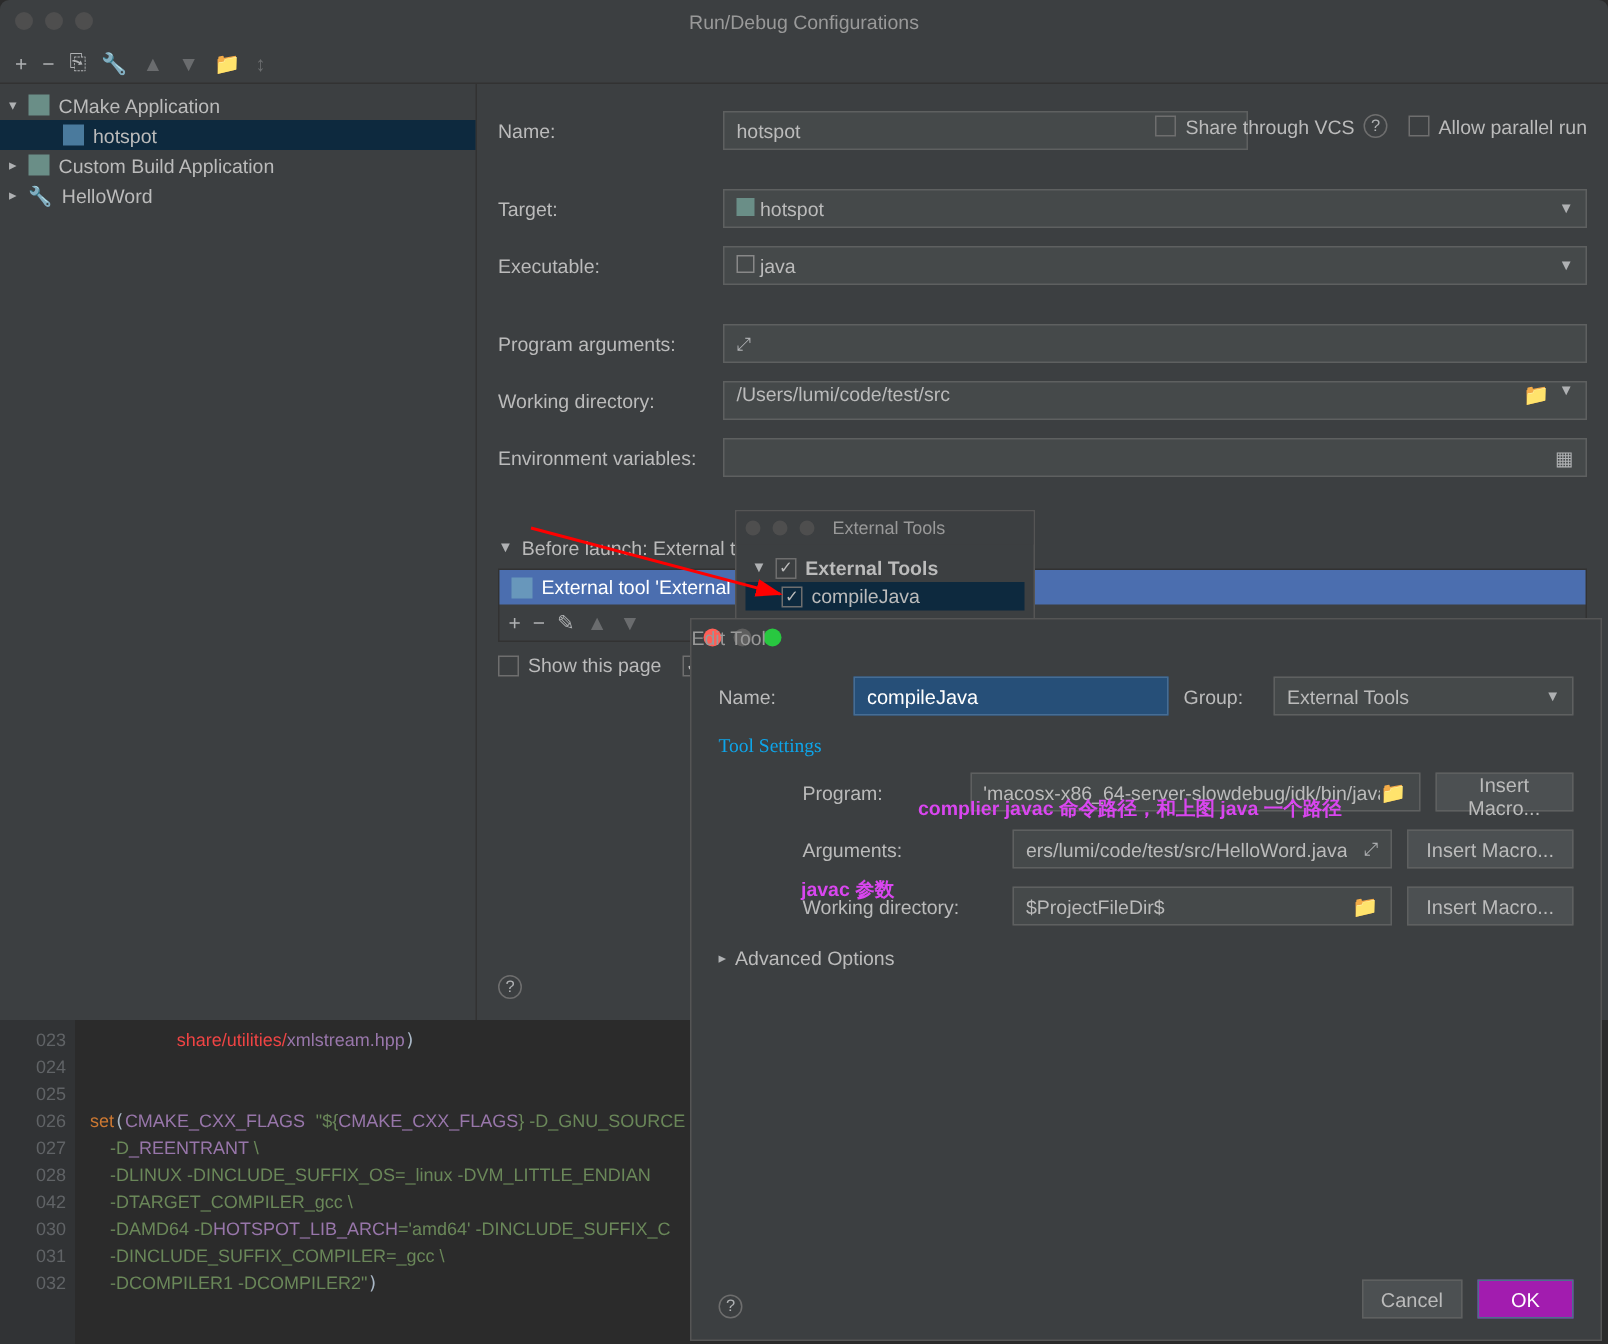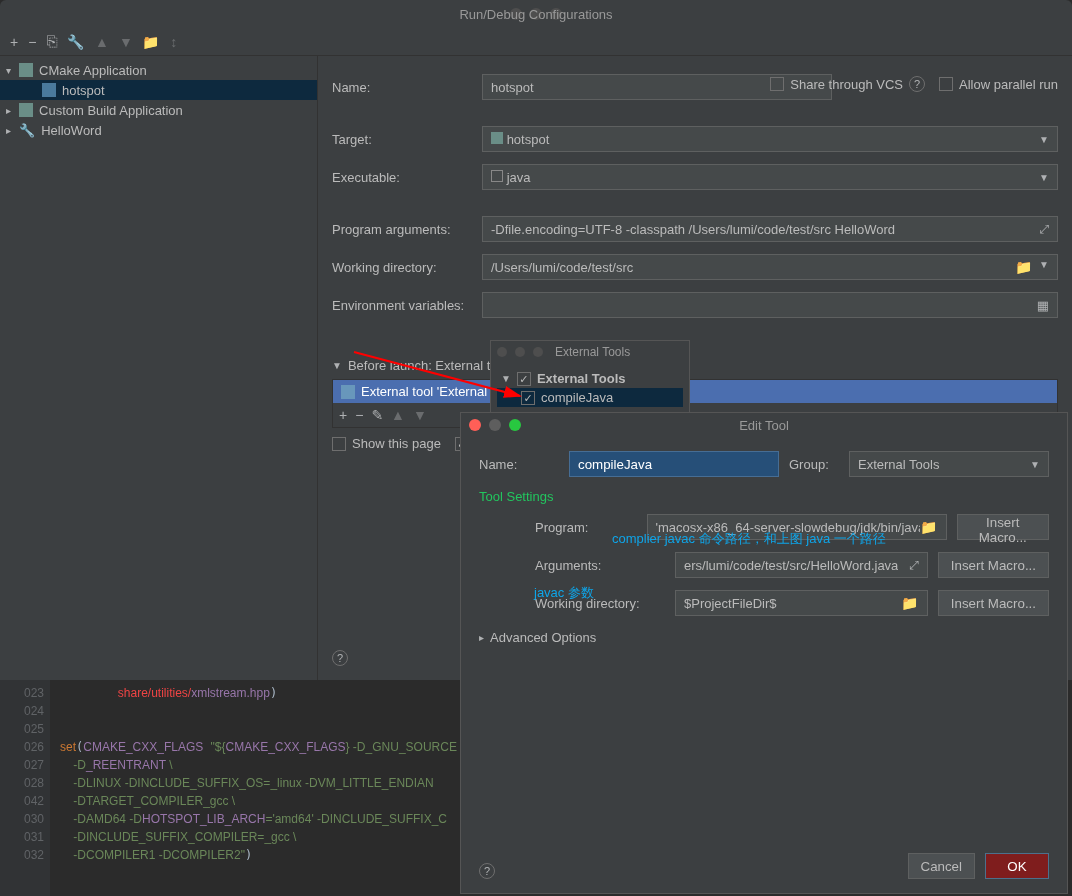--- a/index.html
+++ b/index.html
@@ -1,20 +1,20 @@
 <!DOCTYPE html>
 <html><head>
 <meta charset="utf-8">
 <style>
 * { margin: 0; padding: 0; box-sizing: border-box; font-family: -apple-system, BlinkMacSystemFont, 'Segoe UI', sans-serif; }
 body { background: #2b2b2b; color: #bbbbbb; font-size: 13px; width: 1072px; height: 896px; position: relative; overflow: hidden; }
 
 
 .main-dialog { position: absolute; top: 0; left: 0; width: 1072px; height: 680px; background: #3c3f41; border-radius: 6px 6px 0 0; }
-.titlebar { height: 28px; display: flex; align-items: center; padding: 0 10px; position: relative; justify-content: center; }
+.titlebar { height: 28px; display: flex; align-items: center; padding: 0 10px; position: relative; }
 .traffic-lights { display: flex; gap: 8px; }
 .tl { width: 12px; height: 12px; border-radius: 50%; background: #4e4e4e; }
 .title-text { position: absolute; left: 0; right: 0; text-align: center; color: #999; font-size: 13px; }
 
 .toolbar { height: 28px; display: flex; align-items: center; padding: 0 10px; gap: 10px; border-bottom: 1px solid #323232; }
 .tb-icon { color: #afb1b3; font-size: 14px; cursor: pointer; }
 
 .content { display: flex; height: calc(100% - 56px); }
 .sidebar { width: 318px; background: #3c3f41; border-right: 1px solid #323232; padding-top: 4px; }
 .tree-item { height: 20px; display: flex; align-items: center; padding-left: 20px; color: #bbbbbb; font-size: 13px; gap: 6px; }
@@ -56,36 +56,36 @@
 .ext-tree-item.child { padding-left: 24px; }
 
 
 .edit-dialog { position: absolute; top: 412px; left: 460px; width: 608px; height: 482px; background: #3c3f41; border: 1px solid #555; z-index: 20; }
 .edit-titlebar { height: 24px; display: flex; align-items: center; padding: 0 8px; position: relative; }
 .edit-tl { display: flex; gap: 8px; }
 .etl { width: 12px; height: 12px; border-radius: 50%; }
 .etl.red { background: #ff5f57; }
 .etl.yellow { background: #5e5e5e; }
 .etl.green { background: #28c840; }
-.edit-title { position: absolute; left: 0; right: 0; text-align: center; color: #999; font-size: 13px; }
+.edit-title { position: absolute; left: 0; right: 0; text-align: left; color: #999; font-size: 13px; }
 .edit-body { padding: 14px 18px; }
 .edit-row { display: flex; align-items: center; margin-bottom: 12px; gap: 10px; }
 .edit-label { width: 80px; color: #bbbbbb; }
 .edit-label.wide { width: 130px; margin-left: 40px; }
 .edit-input { flex: 1; height: 26px; background: #45494a; border: 1px solid #5e6060; color: #bbbbbb; padding: 0 8px; }
 .edit-input.highlighted { border: 1px solid #466d94; background: #264f78; color: #fff; }
 .edit-select { height: 26px; background: #45494a; border: 1px solid #5e6060; color: #bbbbbb; padding: 0 8px; display: flex; align-items: center; justify-content: space-between; min-width: 200px; }
-.section-title { color: #22c55e; margin: 10px 0; }
+.section-title { color: #0ea5e9; margin: 10px 0; font-family: Liberation Serif, serif; }
 .btn { height: 26px; padding: 0 12px; background: #4c5052; border: 1px solid #5e6060; color: #bbbbbb; cursor: pointer; }
-.btn.primary { background: #7f1d1d; border-color: #4c708c; color: #fff; }
+.btn.primary { background: #a21caf; border-color: #4c708c; color: #fff; }
 .dialog-footer { position: absolute; bottom: 14px; right: 18px; display: flex; gap: 10px; align-items: center; }
 .dialog-footer-left { position: absolute; bottom: 14px; left: 18px; }
 
 
-.red-text { position: absolute; color: #0ea5e9; font-size: 13px; z-index: 30; font-weight: 400; }
+.red-text { position: absolute; color: #d946ef; font-size: 13px; z-index: 30; font-weight: 700; }
 .red-arrow { position: absolute; z-index: 15; }
 
 
 .code-area { position: absolute; top: 680px; left: 0; width: 1072px; height: 216px; background: #2b2b2b; display: flex; }
 .gutter { width: 50px; background: #313335; color: #606366; font-family: 'Menlo', monospace; font-size: 12px; padding: 4px 6px; text-align: right; line-height: 18px; }
 .code { flex: 1; font-family: 'Menlo', monospace; font-size: 12px; padding: 4px 10px; line-height: 18px; color: #a9b7c6; white-space: pre; }
 .kw { color: #cc7832; }
 .str { color: #6a8759; }
 .var { color: #9876aa; }
 .path { color: #ef4444; }
@@ -168,27 +168,26 @@
         <div class="form-label">Executable:</div>
         <div class="form-select">
           <span><span style="display:inline-block;width:12px;height:12px;border:1px solid #888"></span> <span>java</span></span>
           <span class="chevron">▼</span>
         </div>
       </div>
       <div style="height:14px"></div>
       <div class="form-row">
         <div class="form-label">Program arguments:</div>
         <div class="form-input" style="font-family:Menlo,monospace;display:flex;align-items:center;justify-content:space-between">
-          <span>-Dfile.encoding=UTF-8 -classpath /Users/lumi/code/test/src HelloWord</span>
           <span class="expand-icon">⤢</span>
         </div>
       </div>
       <div class="form-row">
         <div class="form-label">Working directory:</div>
-        <div class="form-input" style="display:flex;align-items:center;justify-content:space-between">
+        <div class="form-input" style="display:flex;align-items:flex-start;justify-content:space-between">
           <span>/Users/lumi/code/test/src</span>
           <span style="display:flex;gap:6px">
               <span class="folder-icon">📁</span>
               <span class="chevron">▼</span>
             </span>
         </div>
       </div>
       <div class="form-row">
         <div class="form-label">Environment variables:</div>
         <div class="form-input" style="display:flex;align-items:center;justify-content:flex-end">

